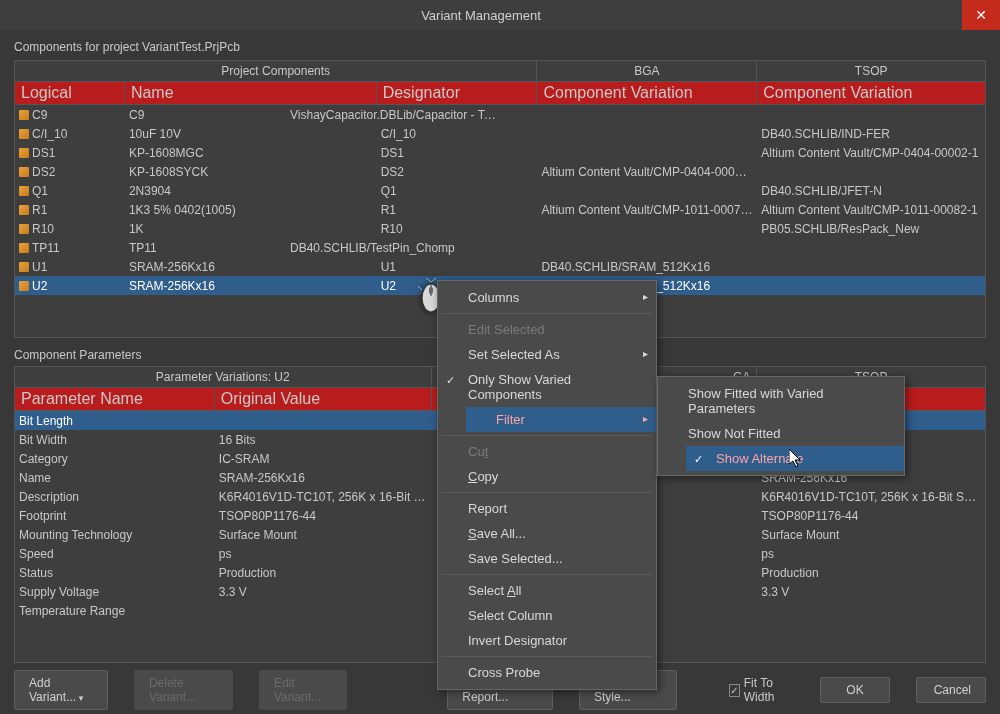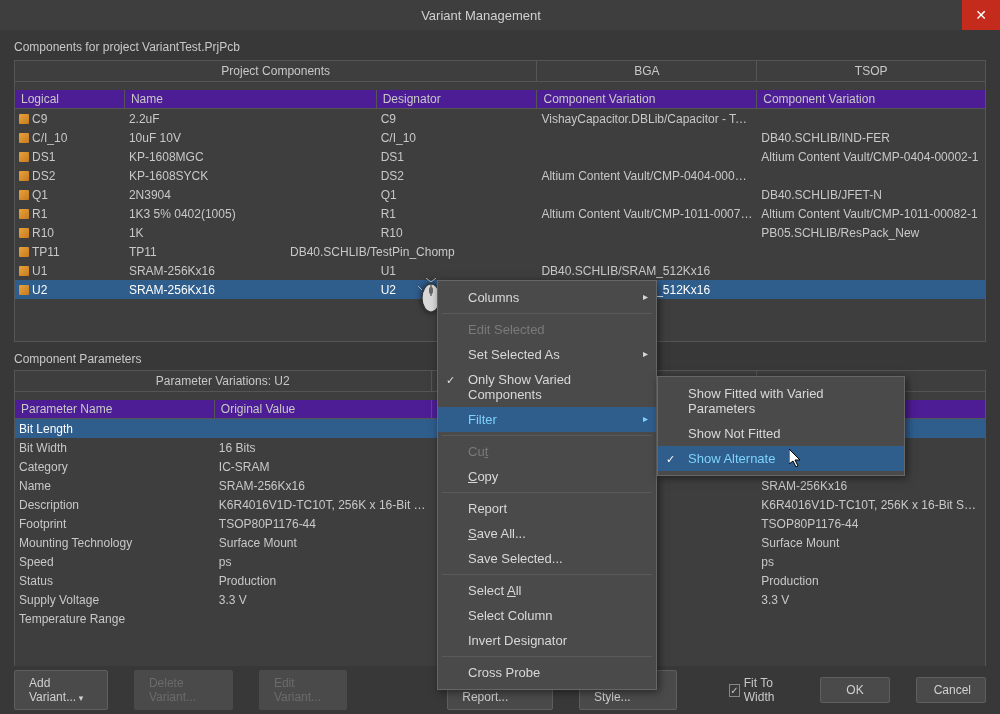--- a/index.html
+++ b/index.html
@@ -11,21 +11,21 @@
 .panel { margin: 0 14px; border: 1px solid #555; background: #3e3e3e; }
 .grid-head { display: flex; border-bottom: 1px solid #555; }
 .grid-group { text-align: center; padding: 3px 0; border-right: 1px solid #555; font-size: 12px; color: #c8c8c8; background: #3e3e3e; }
 .grid-group:last-child { border-right: none; }
 .col-logical { width: 110px; }
 .col-name { width: 252px; }
 .col-desig { width: 161px; }
 .col-var1 { width: 220px; }
 .col-var2 { width: 228px; }
 .grid-cols { display: flex; border-bottom: 1px solid #555; }
-.grid-col { padding: 2px 6px; border-right: 1px solid #555; font-size: 12px; color: #c8c8c8; background: #4c1d95; margin-top: 8px; }
+.grid-col { padding: 2px 6px; border-right: 1px solid #555; font-size: 16px; color: #c8c8c8; background: #b91c1c; }
 .grid-col:last-child { border-right: none; }
 .grid-body { }
 .row { display: flex; height: 19px; align-items: center; }
 .row.sel { background: #2f5d8c; color: #fff; }
 .cell { padding: 0 4px; overflow: hidden; white-space: nowrap; text-overflow: ellipsis; font-size: 12px; }
 .cell .icon { display: inline-block; width: 10px; height: 10px; background: linear-gradient(135deg,#e8a33a,#c77a1f); margin-right: 3px; vertical-align: middle; border-radius: 1px; }
 .empty-area { height: 42px; }
 .section-label { padding: 10px 14px 4px; font-size: 12px; }
 .pcol-name { width: 200px; }
 .pcol-g1 { width: 106px; }
@@ -37,21 +37,21 @@
 .btn { background: #4a4a4a; border: 1px solid #5f5f5f; color: #d0d0d0; padding: 5px 14px; font-size: 12px; border-radius: 2px; cursor: pointer; }
 .btn.disabled { color: #6b6b6b; border-color: #4a4a4a; cursor: default; }
 .btn.dropdown::after { content: " ▾"; font-size: 9px; }
 .spacer { flex: 1; }
 .chk { display: flex; align-items: center; gap: 4px; color: #c8c8c8; }
 .chk .box { width: 13px; height: 13px; border: 1px solid #888; background: #3a3a3a; display: inline-flex; align-items: center; justify-content: center; font-size: 10px; color: #c8c8c8; }
 
 .ctxmenu { position: absolute; background: #4a4a4a; border: 1px solid #666; box-shadow: 2px 2px 8px rgba(0,0,0,0.5); min-width: 220px; padding: 4px 0; }
 .ctxmenu .mi { padding: 5px 22px 5px 30px; font-size: 13px; color: #d8d8d8; position: relative; cursor: default; }
 .ctxmenu .mi.disabled { color: #7a7a7a; }
-.ctxmenu .mi.hl { background: #2f5d8c; color: #7dd3fc; }
+.ctxmenu .mi.hl { background: #2f5d8c; color: #fca5a5; margin-left: 28px; }
 .ctxmenu .mi .arrow { position: absolute; right: 8px; top: 6px; font-size: 10px; }
 .ctxmenu .mi .check { position: absolute; left: 8px; top: 5px; width: 14px; height: 14px; }
 .ctxmenu .mi .check::after { content: "✓"; font-size: 11px; color: #e0e0e0; }
 .ctxmenu .mi.hl .check::after { color: #fff; }
 .ctxmenu .sep { height: 1px; background: #5a5a5a; margin: 3px 4px; }
 .ctxmenu .mi .ul { text-decoration: underline; }
 .mouse-icon { position: absolute; width: 26px; height: 36px; filter: drop-shadow(0 0 3px rgba(0,0,0,0.6)); }
 .cursor { position: absolute; pointer-events: none; }
 </style>
 </head>
@@ -73,21 +73,20 @@
   <div class="grid-cols">
     <div class="grid-col col-logical">Logical</div>
     <div class="grid-col col-name">Name</div>
     <div class="grid-col col-desig">Designator</div>
     <div class="grid-col col-var1">Component Variation</div>
     <div class="grid-col col-var2">Component Variation</div>
   </div>
   <div class="grid-body" id="comp-rows">
       <div class="row">
         <div class="cell col-logical"><span class="icon"></span>C9</div>
-        <div class="cell col-name">2.2uF</div>
         <div class="cell col-desig">C9</div>
         <div class="cell col-var1">VishayCapacitor.DBLib/Capacitor - Tantalu</div>
         <div class="cell col-var2"></div>
       </div>
       <div class="row">
         <div class="cell col-logical"><span class="icon"></span>C/I_10</div>
         <div class="cell col-name">10uF 10V</div>
         <div class="cell col-desig">C/I_10</div>
         <div class="cell col-var1"></div>
         <div class="cell col-var2">DB40.SCHLIB/IND-FER</div>

